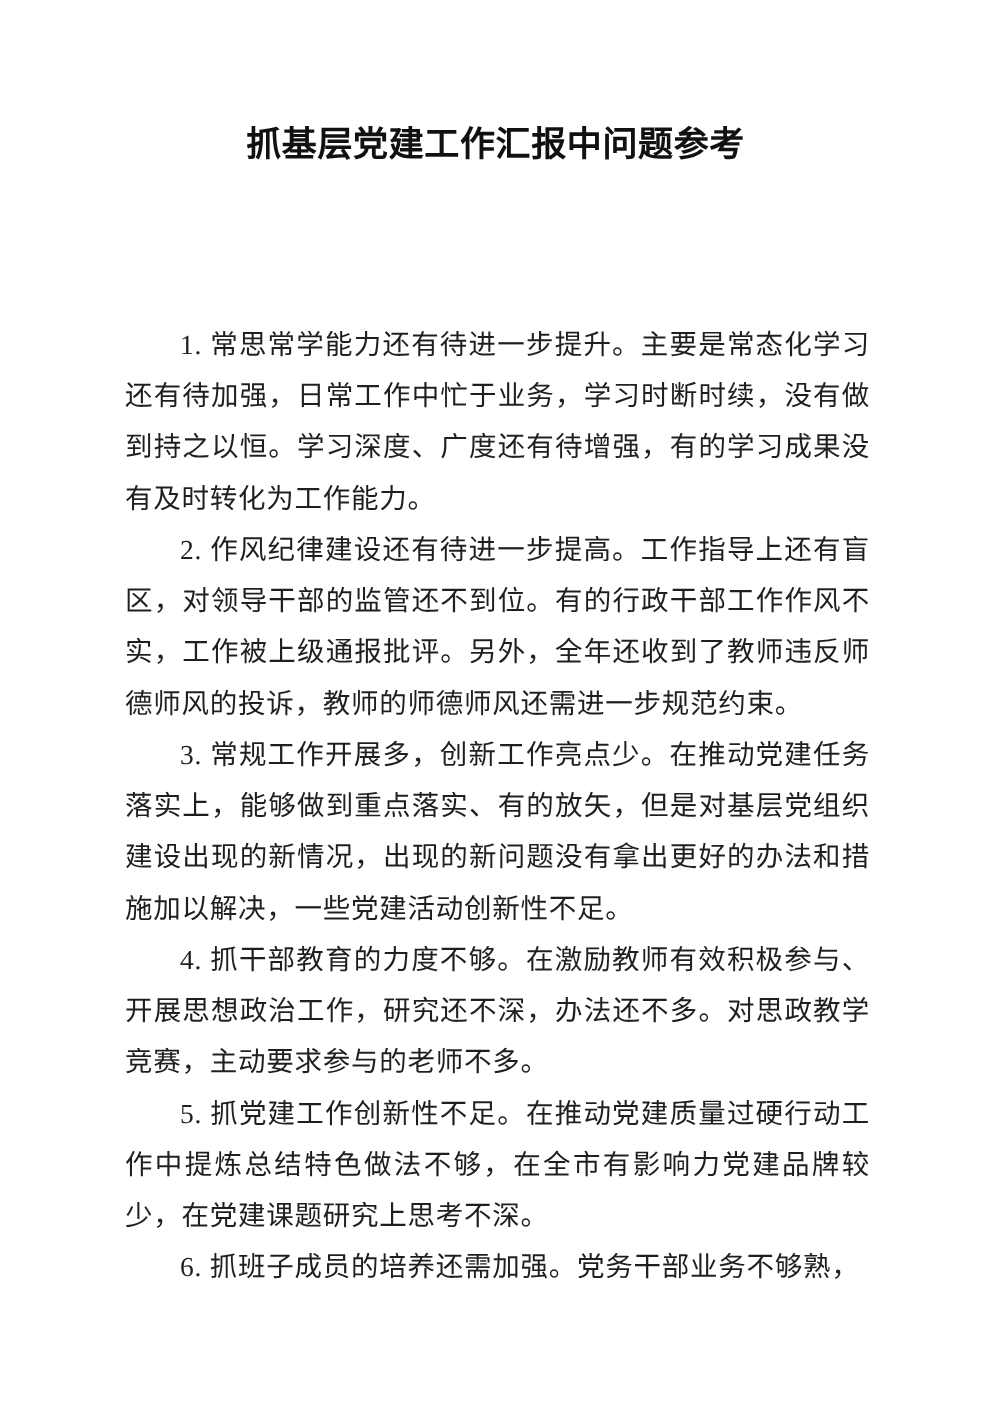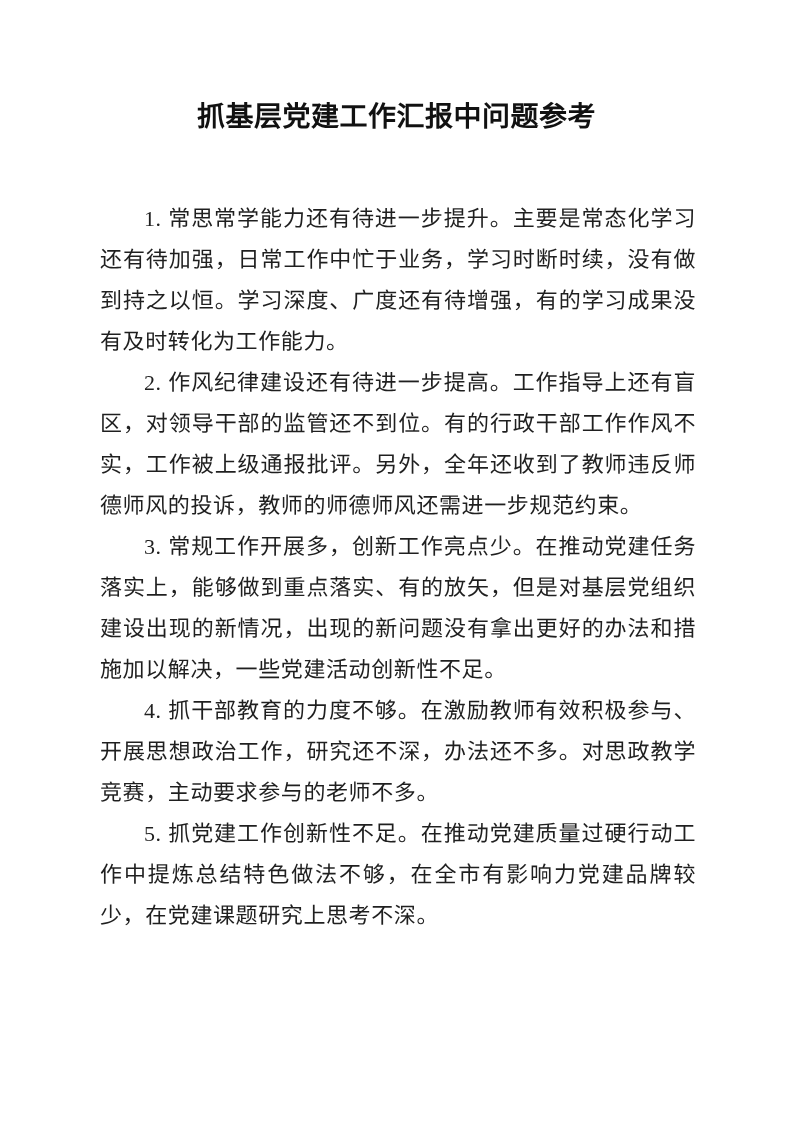--- a/index.html
+++ b/index.html
@@ -10,21 +10,21 @@
   .page {
     position: relative;
     width: 793px;
     height: 1122px;
     background: #ffffff;
     overflow: hidden;
     font-family: "Liberation Serif", "DejaVu Serif", serif;
     color: #1f1f1f;
   }
   .title {
-    margin: 0 0 61px 0;
+    margin: 0 0 118px 0;
     padding-top: 97px;
     font-size: 28px;
     line-height: 40px;
     font-weight: 700;
     text-align: center;
     letter-spacing: 0.5px;
     color: #111111;
   }
   .content {
     margin-left: 100px;
@@ -45,14 +45,15 @@
 <body>
 
 <div class="page">
   <h1 class="title">抓基层党建工作汇报中问题参考</h1>
   <div class="content" id="content">
       <p>1. 常思常学能力还有待进一步提升。主要是常态化学习还有待加强，日常工作中忙于业务，学习时断时续，没有做到持之以恒。学习深度、广度还有待增强，有的学习成果没有及时转化为工作能力。</p>
       <p>2. 作风纪律建设还有待进一步提高。工作指导上还有盲区，对领导干部的监管还不到位。有的行政干部工作作风不实，工作被上级通报批评。另外，全年还收到了教师违反师德师风的投诉，教师的师德师风还需进一步规范约束。</p>
       <p>3. 常规工作开展多，创新工作亮点少。在推动党建任务落实上，能够做到重点落实、有的放矢，但是对基层党组织建设出现的新情况，出现的新问题没有拿出更好的办法和措施加以解决，一些党建活动创新性不足。</p>
       <p>4. 抓干部教育的力度不够。在激励教师有效积极参与、开展思想政治工作，研究还不深，办法还不多。对思政教学竞赛，主动要求参与的老师不多。</p>
       <p>5. 抓党建工作创新性不足。在推动党建质量过硬行动工作中提炼总结特色做法不够，在全市有影响力党建品牌较少，在党建课题研究上思考不深。</p>
+      <p>6. 抓班子成员的培养还需加强。党务干部业务不够熟，</p>
     </div>
 </div>
 
 </body></html>

